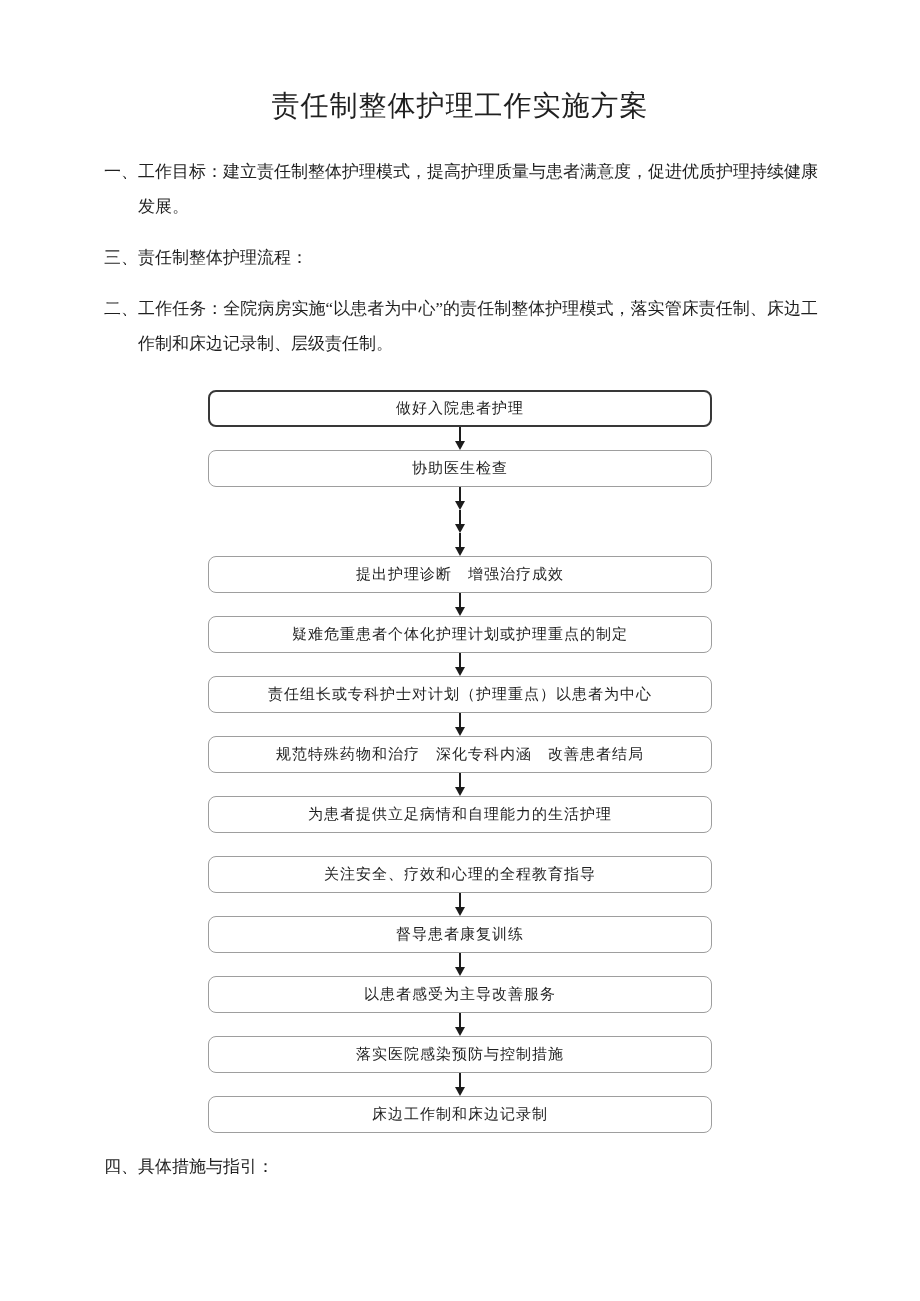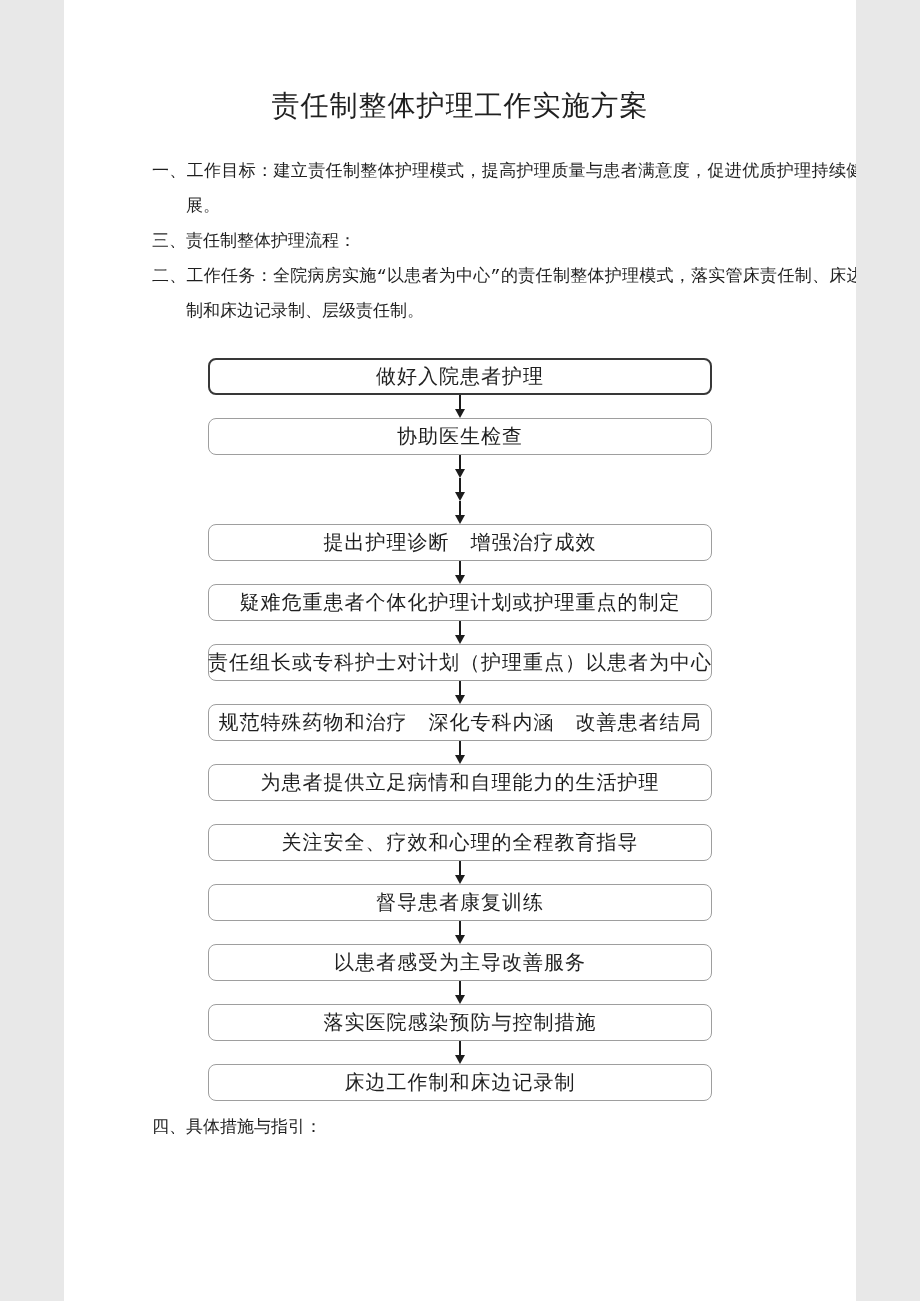--- a/index.html
+++ b/index.html
@@ -1,18 +1,18 @@
 <!DOCTYPE html>
 <html><head>
 <meta charset="utf-8">
 <style>
   html, body { margin: 0; padding: 0; background: #e8e8e8; }
   .page {
     position: relative;
-    width: 792px;
+    width: 920px;
     height: 1301px;
     margin: 0 auto;
     background: #ffffff;
     color: #1f1f1f;
     font-family: "Liberation Serif", "DejaVu Serif", serif;
     overflow: hidden;
   }
   .doc-title {
     margin: 86px 0 0 0;
     text-align: center;
@@ -22,40 +22,39 @@
     letter-spacing: 1px;
   }
   .body-text {
     margin: 28px 0 0 88px;
     width: 746px;
     font-size: 17px;
     line-height: 35px;
     text-align: justify;
   }
   .para {
-    margin: 0;
+    margin: 16px;
     padding-left: 34px;
     text-indent: -34px;
-    font-family: Liberation Mono, monospace;
   }
   .para-label { display: inline; }
   .flowchart {
     width: 504px;
     margin: 29px auto 0 auto;
   }
   .fc-box {
     box-sizing: border-box;
     height: 37px;
     border: 1.5px solid #9e9e9e;
     border-radius: 8px;
     background: #ffffff;
     display: flex;
     align-items: center;
     justify-content: center;
-    font-size: 20px;
+    font-size: 15px;
     letter-spacing: 1px;
     white-space: nowrap;
   }
   .fc-box.first {
     border: 2px solid #383838;
   }
   .connector {
     height: 23px;
     display: flex;
     flex-direction: column;

